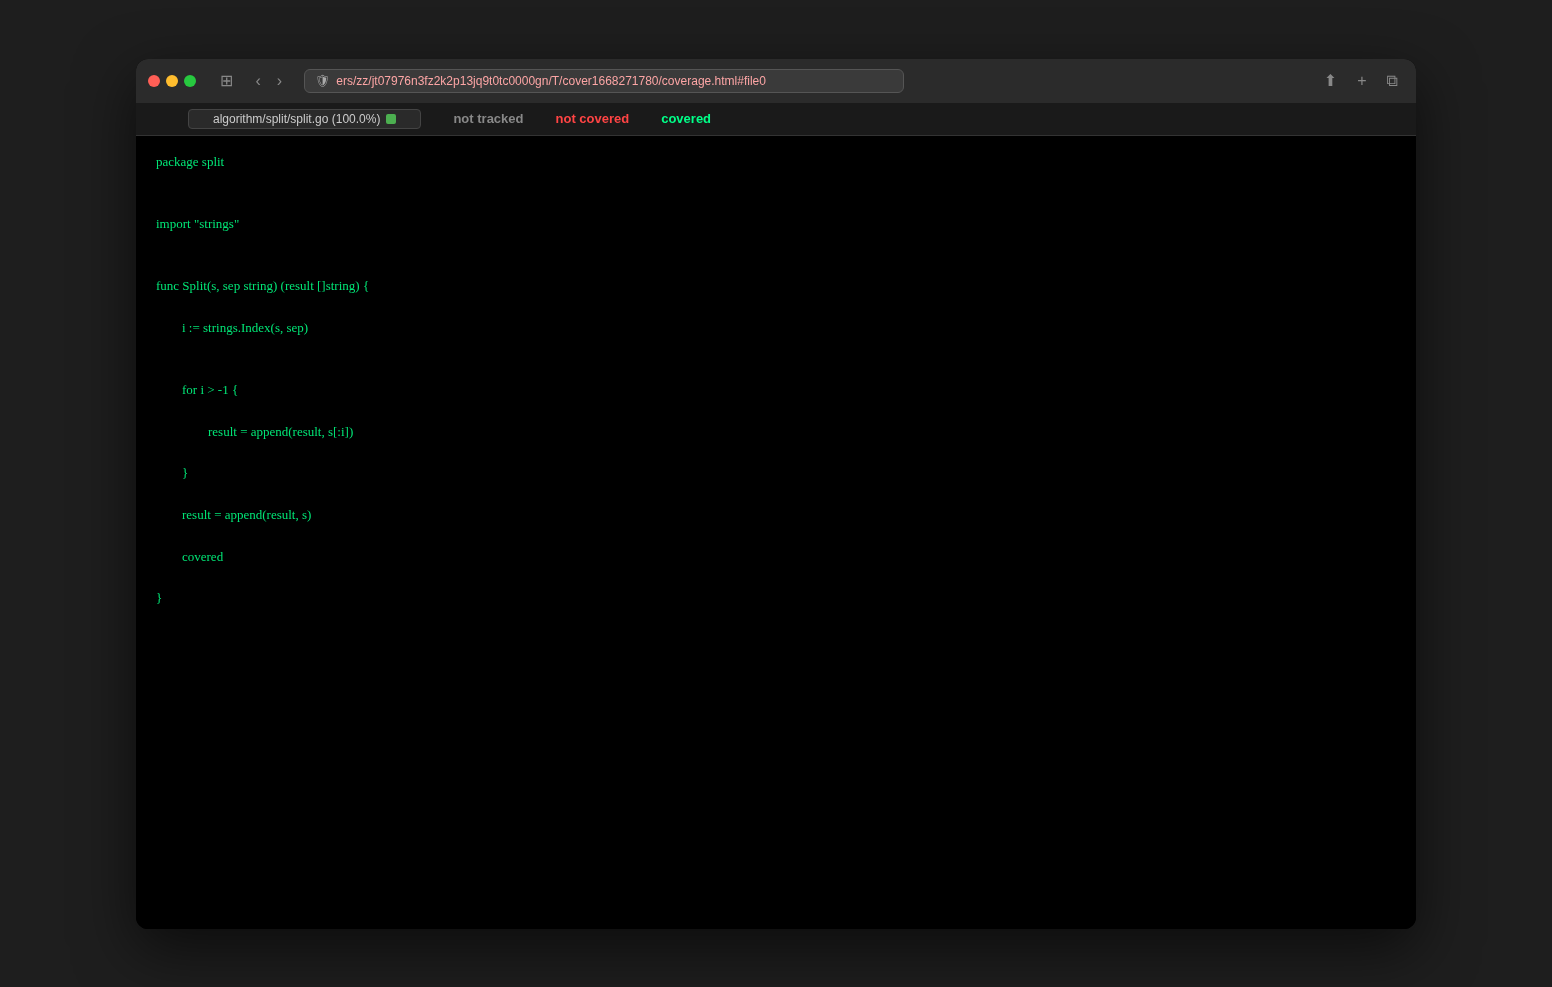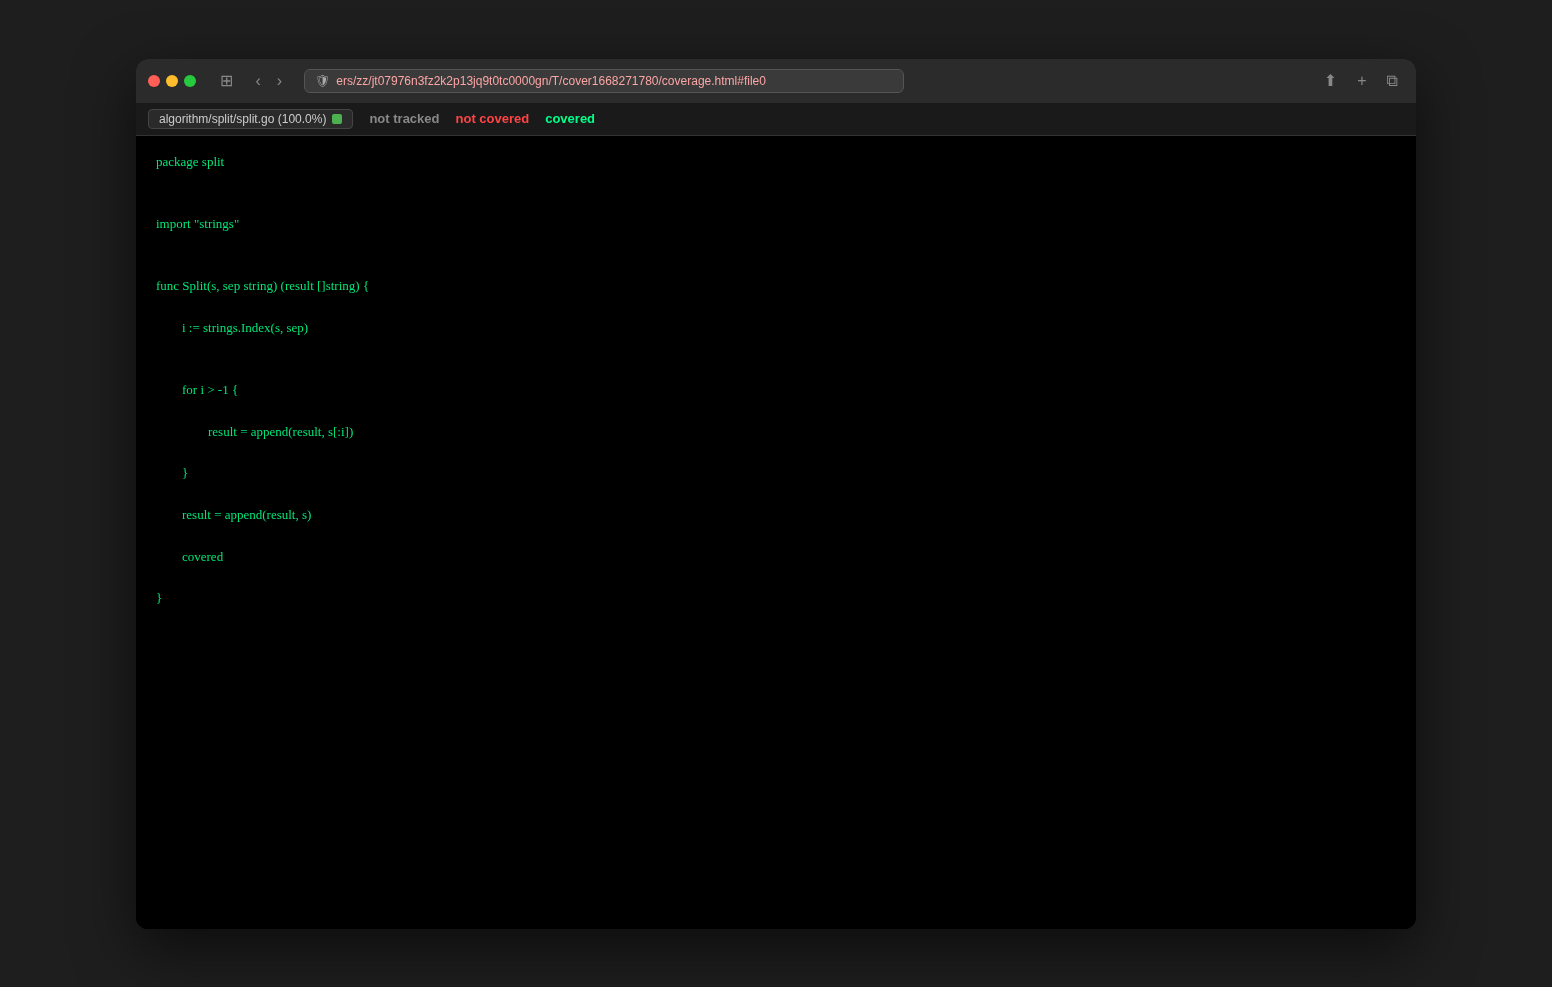--- a/index.html
+++ b/index.html
@@ -108,37 +108,39 @@
       padding: 6px 12px;
       display: flex;
       align-items: center;
       gap: 16px;
       flex-shrink: 0;
     }
     .file-badge {
       background: #2a2a2a;
       border: 1px solid #444;
       border-radius: 4px;
-      padding: 2px 10px;
+      padding: 2px 24px;
       font-size: 12px;
       color: #ccc;
       display: flex;
       align-items: center;
       gap: 6px;
+      margin-left: 40px;
     }
     .coverage-indicator {
       width: 10px;
       height: 10px;
       background: #4CAF50;
       border-radius: 2px;
       display: inline-block;
     }
     .legend-item {
       font-size: 13px;
       font-weight: 600;
+      margin-left: 16px;
     }
     .legend-not-tracked { color: #888; }
     .legend-not-covered { color: #ff4444; }
     .legend-covered { color: #00ff88; text-align: right; }
     .code-area {
       flex: 1;
       background: #000;
       overflow: auto;
       padding: 16px 20px;
     }

